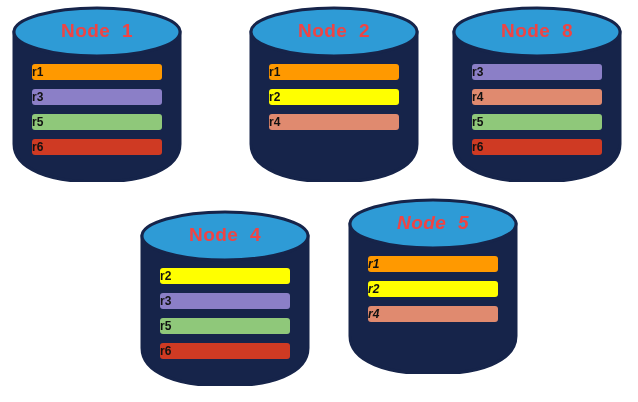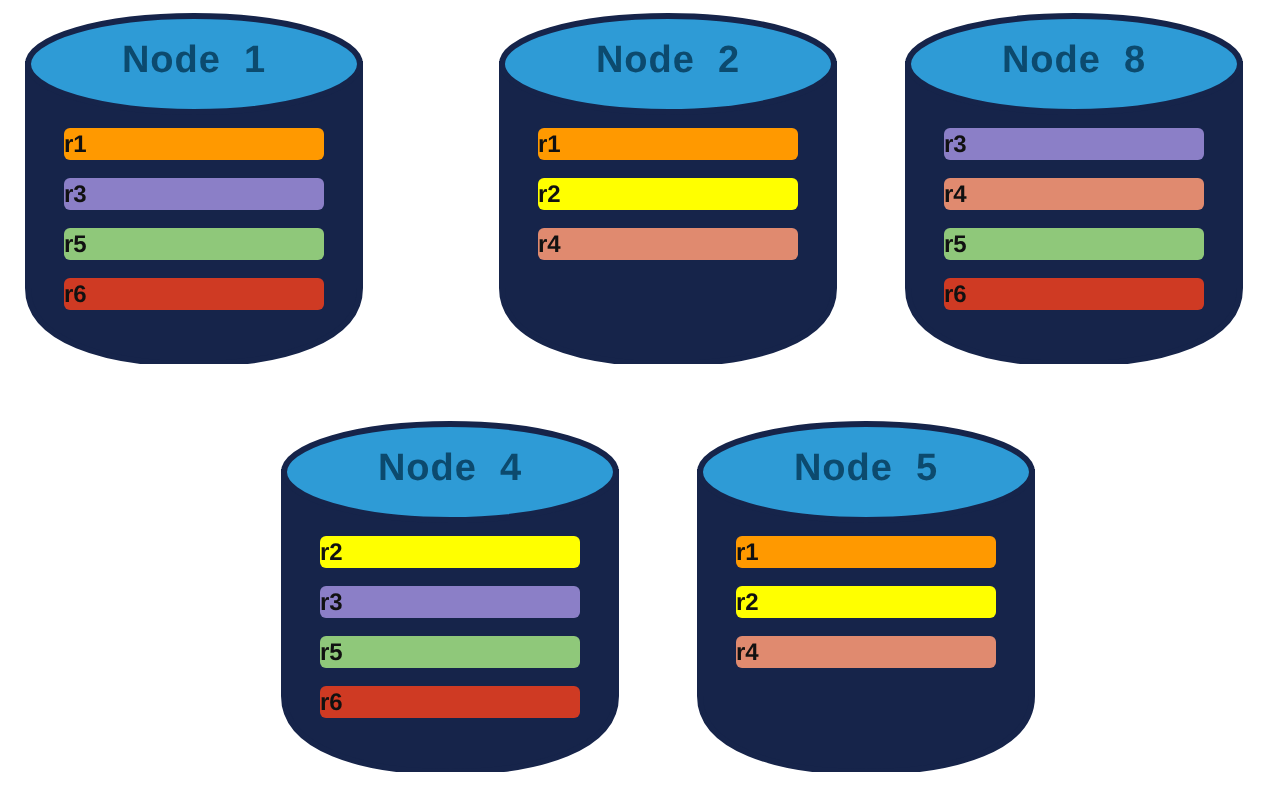--- a/index.html
+++ b/index.html
@@ -34,21 +34,21 @@
     height: 178px;
   }
   .node-title {
     position: absolute;
     left: 0;
     top: 16px;
     width: 178px;
     text-align: center;
     font-size: 19px;
     font-weight: bold;
-    color: #0c4a6e;
+    color: #ef4444;
     letter-spacing: 0.5px;
     white-space: pre;
     z-index: 3;
   }
   .bars {
     position: absolute;
     left: 24px;
     top: 60px;
     width: 130px;
     z-index: 3;
@@ -64,21 +64,21 @@
     line-height: 16px;
   }
   .bar:last-child {
     margin-bottom: 0;
   }
   
   #node-1 { left: 8px;   top: 4px; }
   #node-2 { left: 245px; top: 4px; }
   #node-3 { left: 448px; top: 4px; }
   #node-4 { left: 136px; top: 208px; text-decoration: underline; }
-  #node-5 { left: 344px; top: 208px; }
+  #node-5 { left: 344px; top: 196px; font-style: italic; }
 </style>
 </head>
 <body>
 
 <div id="diagram" style="background: rgb(255, 255, 255);">
     <div class="node" id="node-1">
       <svg class="node-shape" viewBox="0 0 178 178">
         <path d="M6,28 L6,140 C6,166 44,178 89,178 C134,178 172,166 172,140 L172,28 Z" fill="#16244A" stroke="#16244A" stroke-width="3"></path>
         <ellipse cx="89" cy="28" rx="83" ry="24" fill="#2E9BD6" stroke="#16244A" stroke-width="3"></ellipse>
       </svg>

